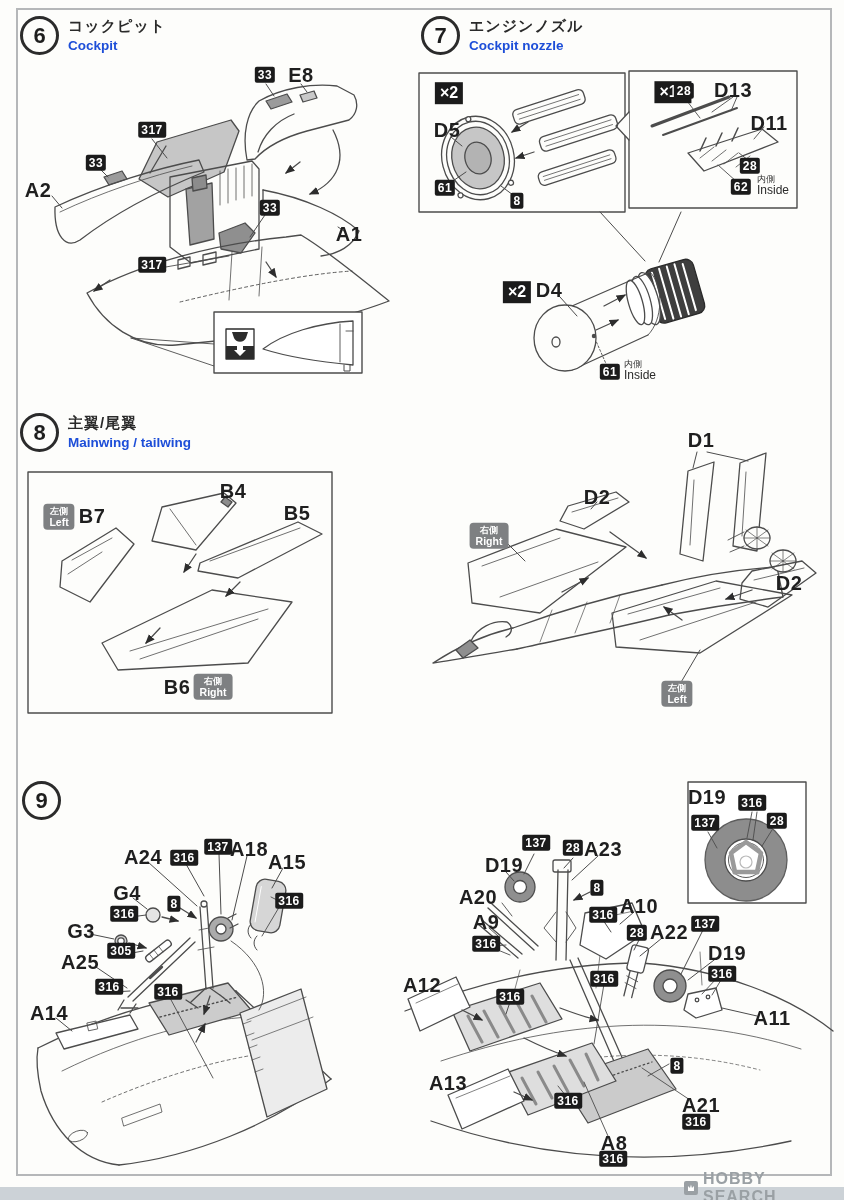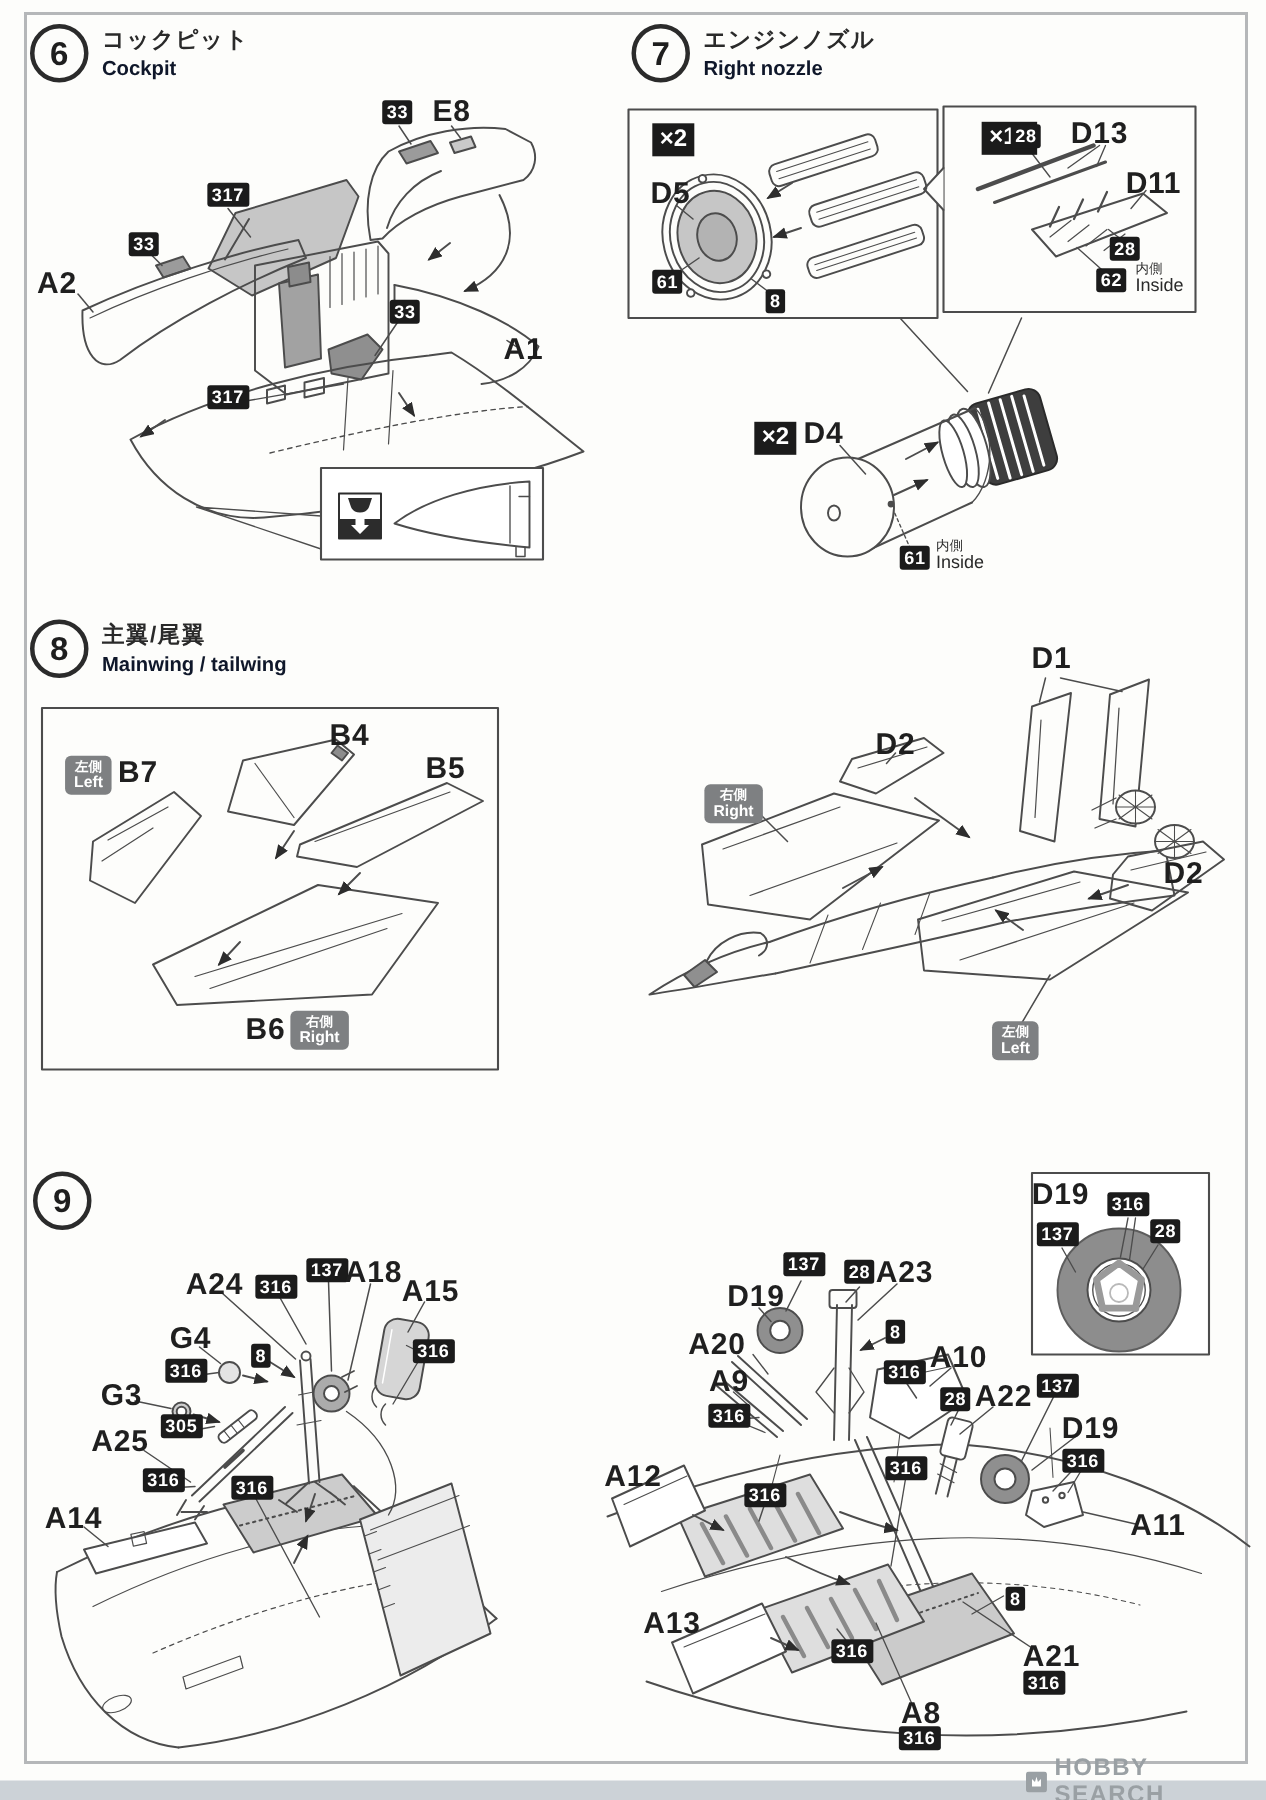--- a/index.html
+++ b/index.html
@@ -19,21 +19,21 @@
   #art{position:absolute;left:0;top:0;}
   
   .step-header{position:absolute;display:flex;gap:9px;align-items:flex-start;}
   .step-num{
     width:33px;height:33px;border:3px solid #2b2b2b;border-radius:50%;
     display:flex;align-items:center;justify-content:center;
     font-weight:bold;font-size:22px;color:#1e1e1e;background:#fdfdfb;line-height:1;
   }
   .step-titles{padding-top:1px;}
   .step-titles .jp{font-weight:bold;font-size:15px;color:#2a2a2a;letter-spacing:1px;}
-  .step-titles .en{font-weight:bold;font-size:13.5px;color:#0f172a;margin-top:2px;}
+  .step-titles .en{font-weight:bold;font-size:13.5px;color:#1d4ed8;margin-top:2px;}
   
   .lbl{position:absolute;transform:translate(-50%,-50%);white-space:nowrap;z-index:5;}
   .lbl-part{font-size:20px;font-weight:bold;color:#1f1f1f;letter-spacing:0.5px;}
   .lbl-paint{
     background:#1b1b1b;color:#fff;font-size:12px;font-weight:bold;
     padding:1px 3px;border-radius:2px;line-height:1.2;letter-spacing:0.5px;
   }
   .lbl-qty{
     background:#1b1b1b;color:#fff;font-size:16px;font-weight:bold;
     padding:2px 5px;line-height:1.1;
@@ -328,21 +328,21 @@
   <div class="step-num">6</div>
   <div class="step-titles">
     <div class="jp">コックピット</div>
     <div class="en">Cockpit</div>
   </div>
 </div>
 <div class="step-header" style="left:421px;top:16px;">
   <div class="step-num">7</div>
   <div class="step-titles">
     <div class="jp">エンジンノズル</div>
-    <div class="en">Right nozzle</div>
+    <div class="en">Cockpit nozzle</div>
   </div>
 </div>
 <div class="step-header" style="left:20px;top:413px;">
   <div class="step-num">8</div>
   <div class="step-titles">
     <div class="jp">主翼/尾翼</div>
     <div class="en">Mainwing / tailwing</div>
   </div>
 </div>
 <div class="step-header" style="left:22px;top:781px;">

